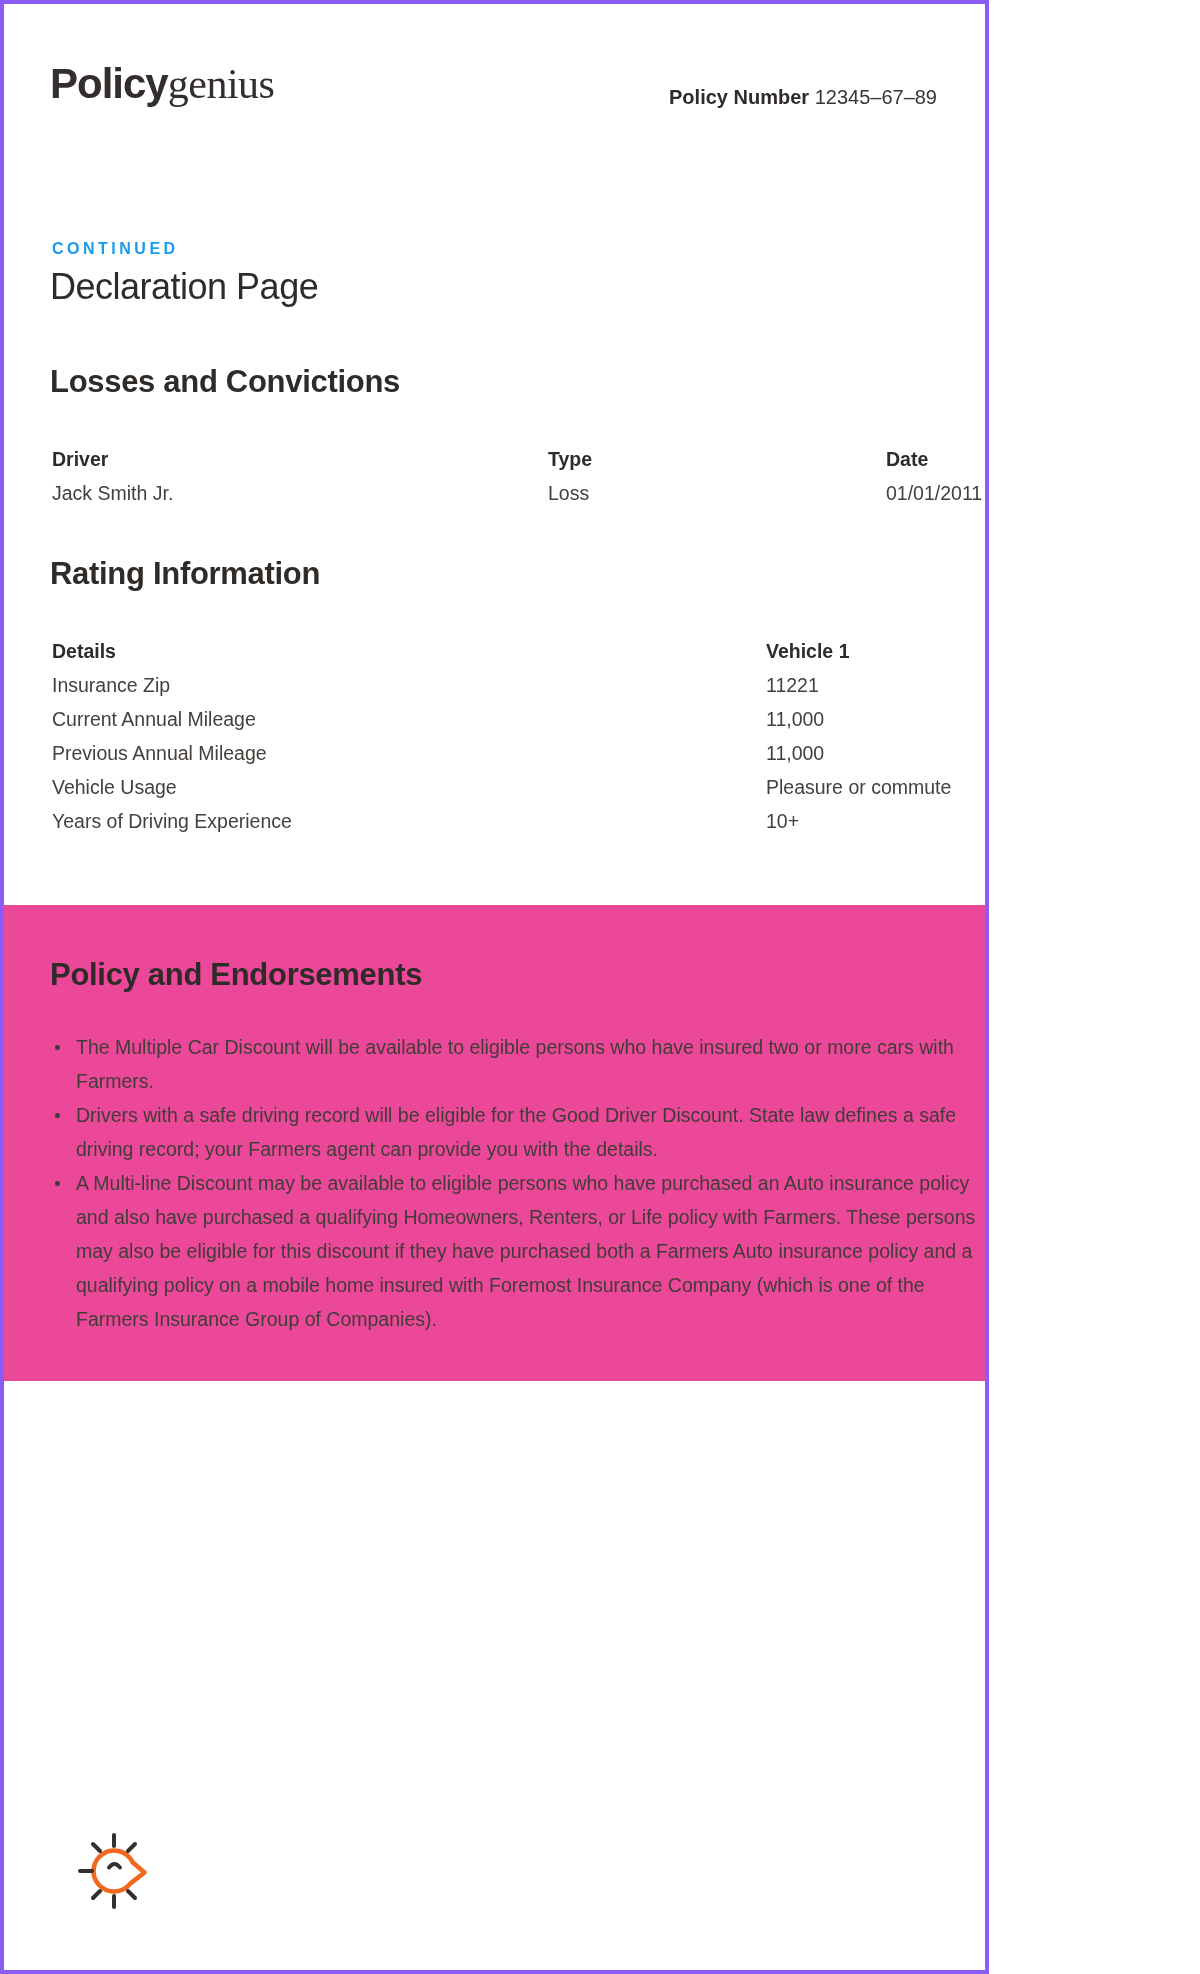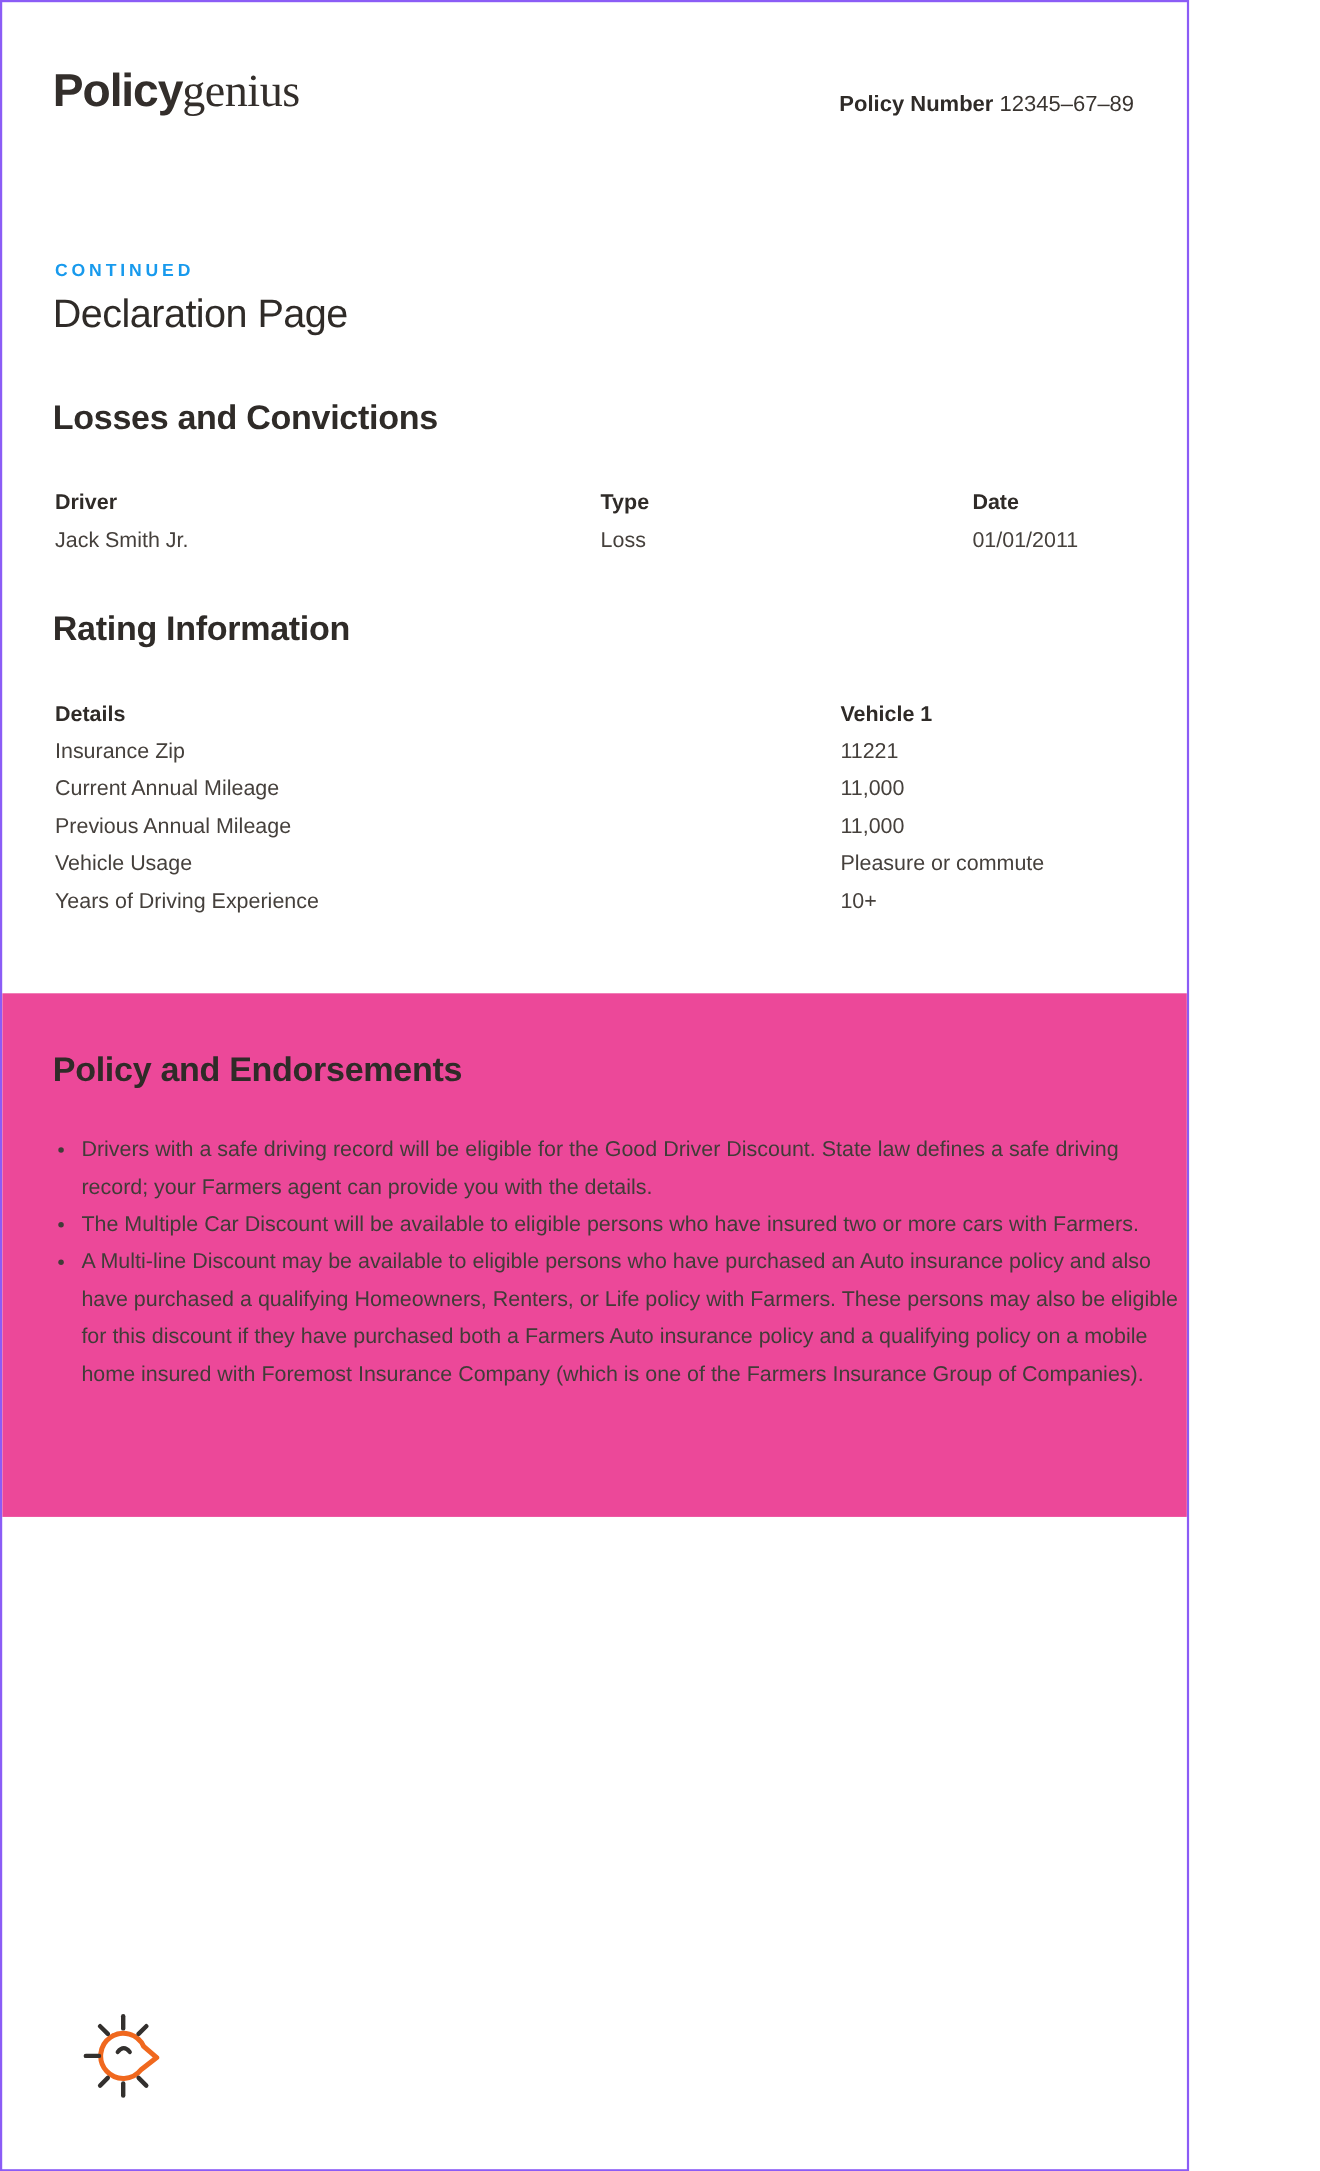--- a/index.html
+++ b/index.html
@@ -1,21 +1,21 @@
 <!DOCTYPE html>
 <html><head>
 <meta charset="utf-8">
 <style>
   html,body{margin:0;padding:0;background:#ffffff;}
   .page{
     position:relative;
-    width:1081px;height:1974px;
+    width:989px;height:1974px;
     box-sizing:border-box;
     background:#ffffff;
-    border:2px solid #8b5cf6;
+    border:4px solid #8b5cf6;
     font-family:"Liberation Sans",sans-serif;
     color:#433e3a;
     overflow:hidden;
   }
   
   .logo{
     position:absolute;left:46px;top:58px;
     font-size:42px;line-height:44px;letter-spacing:-1px;
     color:#332e2b;white-space:nowrap;
   }
@@ -129,22 +129,22 @@
     </div>
     <div class="t-row">
       <div>Years of Driving Experience</div>
       <div class="c-right">10+</div>
     </div>
   </div>
 
   <div class="band">
     <div class="band-title">Policy and Endorsements</div>
     <ul>
+      <li>The Multiple Car Discount will be available to eligible persons who have insured two or more cars with Farmers.</li>
       <li>Drivers with a safe driving record will be eligible for the Good Driver Discount. State law defines a safe driving record; your Farmers agent can provide you with the details.</li>
-      <li>The Multiple Car Discount will be available to eligible persons who have insured two or more cars with Farmers.</li>
       <li>A Multi-line Discount may be available to eligible persons who have purchased an Auto insurance policy and also have purchased a qualifying Homeowners, Renters, or Life policy with Farmers. These persons may also be eligible for this discount if they have purchased both a Farmers Auto insurance policy and a qualifying policy on a mobile home insured with Foremost Insurance Company (which is one of the Farmers Insurance Group of Companies).</li>
     </ul>
   </div>
 
   <svg class="brand-icon" viewBox="0 0 100 100" aria-hidden="true">
 
     <path d="M 66.6 43.3 A 20.5 20.5 0 1 0 64.2 64.6 L 78.5 53.5 Z" fill="none" stroke="#F0681E" stroke-width="4.5" stroke-linejoin="round"></path>
 
     <path d="M 43 48.5 Q 48.5 41.5 54 48.5" fill="none" stroke="#33302e" stroke-width="3.8" stroke-linecap="round"></path>
 

